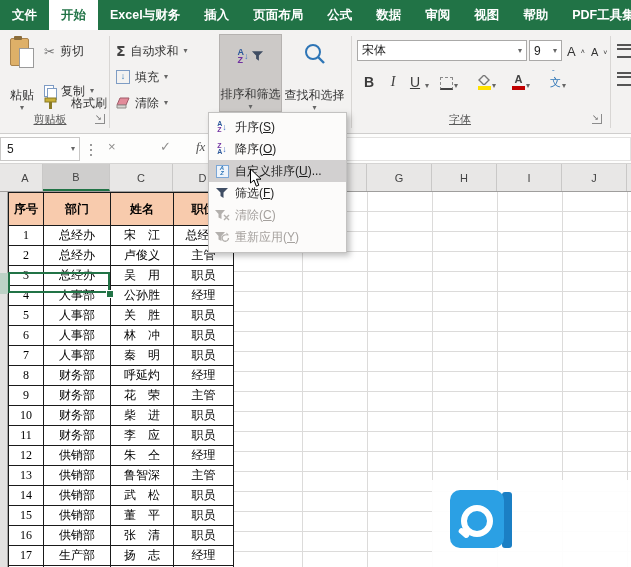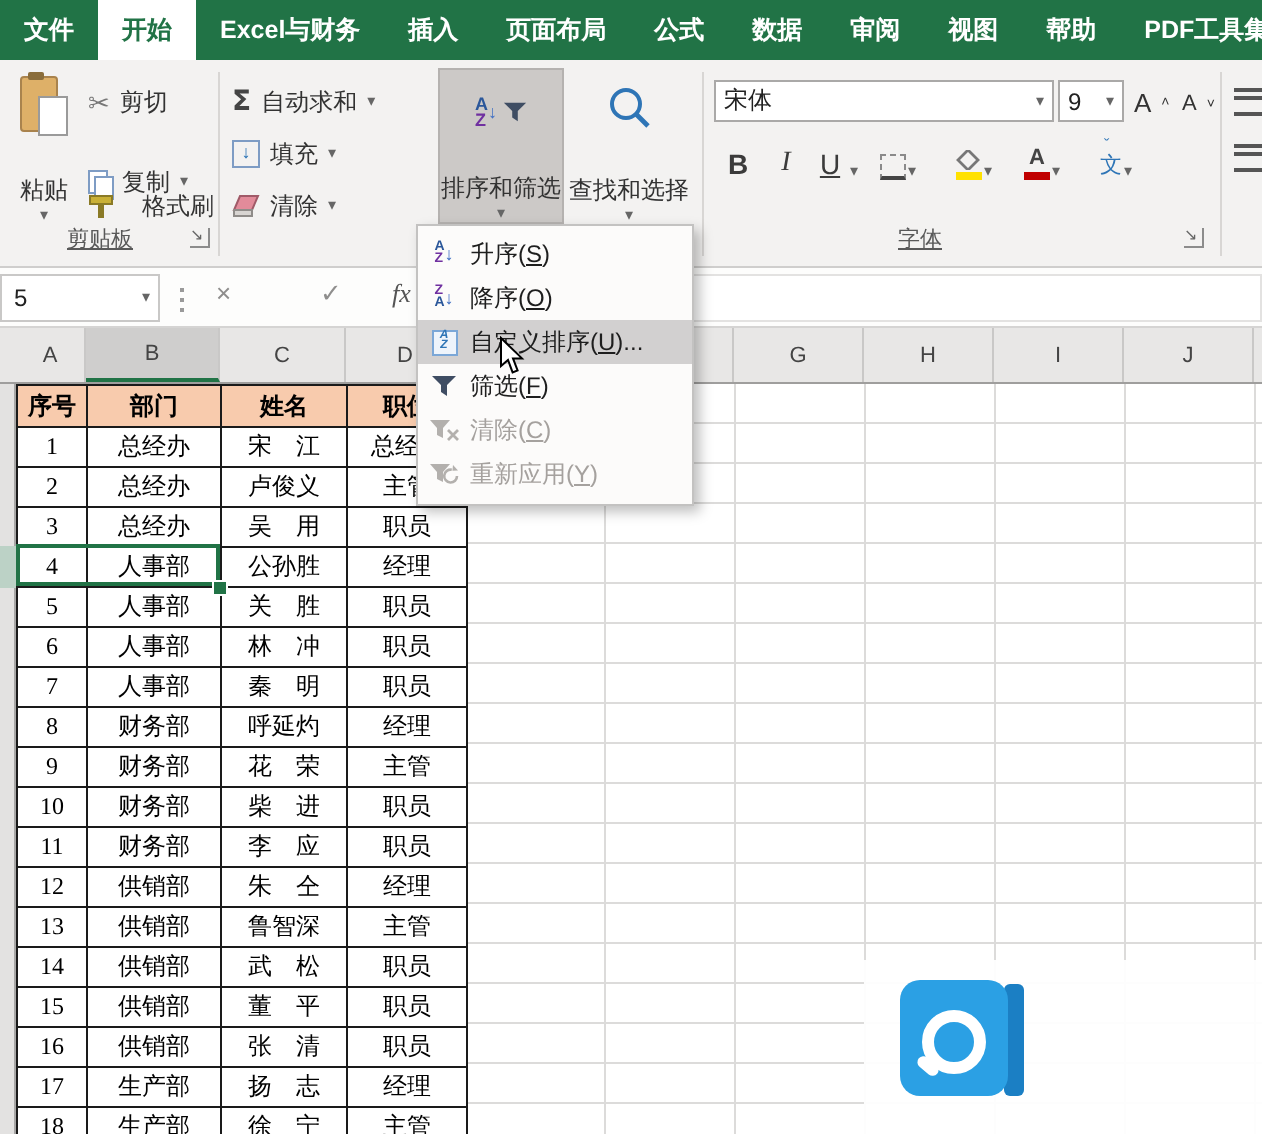--- a/index.html
+++ b/index.html
@@ -61,21 +61,21 @@
   
   .gridarea{position:absolute;left:233px;top:192px;width:398px;height:375px;
     background:repeating-linear-gradient(to bottom,transparent 0 19px,#dcdbda 19px 20px);}
   .vline{position:absolute;top:192px;bottom:0;width:1px;background:#dcdbda;}
   .sliver{position:absolute;left:0;top:192px;width:8px;bottom:0;background:#e3e2e1;border-right:1px solid #a8a7a6;box-sizing:border-box;}
   .sliver-sel{position:absolute;left:0;top:273px;width:8px;height:21px;background:#bcd2c6;}
   
   .xtable{position:absolute;left:8px;top:192px;border-left:1px solid #1a1a1a;border-top:1px solid #1a1a1a;font-family:"Liberation Serif",serif;}
   .trow{display:flex;}
   .tcell{border-right:1px solid #1a1a1a;border-bottom:1px solid #1a1a1a;box-sizing:border-box;height:20px;display:flex;align-items:center;justify-content:center;font-size:12px;color:#000;background:#fff;overflow:hidden;white-space:nowrap;}
-  .hrow .tcell{height:21px;background:#f8cbad;font-weight:bold;}
+  .hrow .tcell{height:33px;background:#f8cbad;font-weight:bold;}
   .c0{width:35px;}.c1{width:67px;}.c2{width:63px;}.c3{width:60px;}
   .selbox{position:absolute;left:8px;top:272px;width:102px;height:21px;border:2px solid #217346;box-sizing:border-box;z-index:3;}
   .handle{position:absolute;left:106px;top:290px;width:6px;height:6px;background:#217346;border:1px solid #fff;z-index:4;}
   
   .sortmenu{position:absolute;left:208px;top:112px;width:139px;height:141px;background:#fcfbfa;border:1px solid #c3c2c1;box-shadow:3px 3px 6px rgba(0,0,0,.25);box-sizing:border-box;z-index:10;padding-top:3px;}
   .mi{height:22px;display:flex;align-items:center;font-size:12px;color:#1e1e1e;cursor:default;}
   .mi.hl{background:#d2d0d0;}
   .mi.dis{color:#a5a19e;}
   .mi u{text-decoration:underline;}
   .sico{flex:0 0 26px;display:flex;align-items:center;justify-content:center;}

